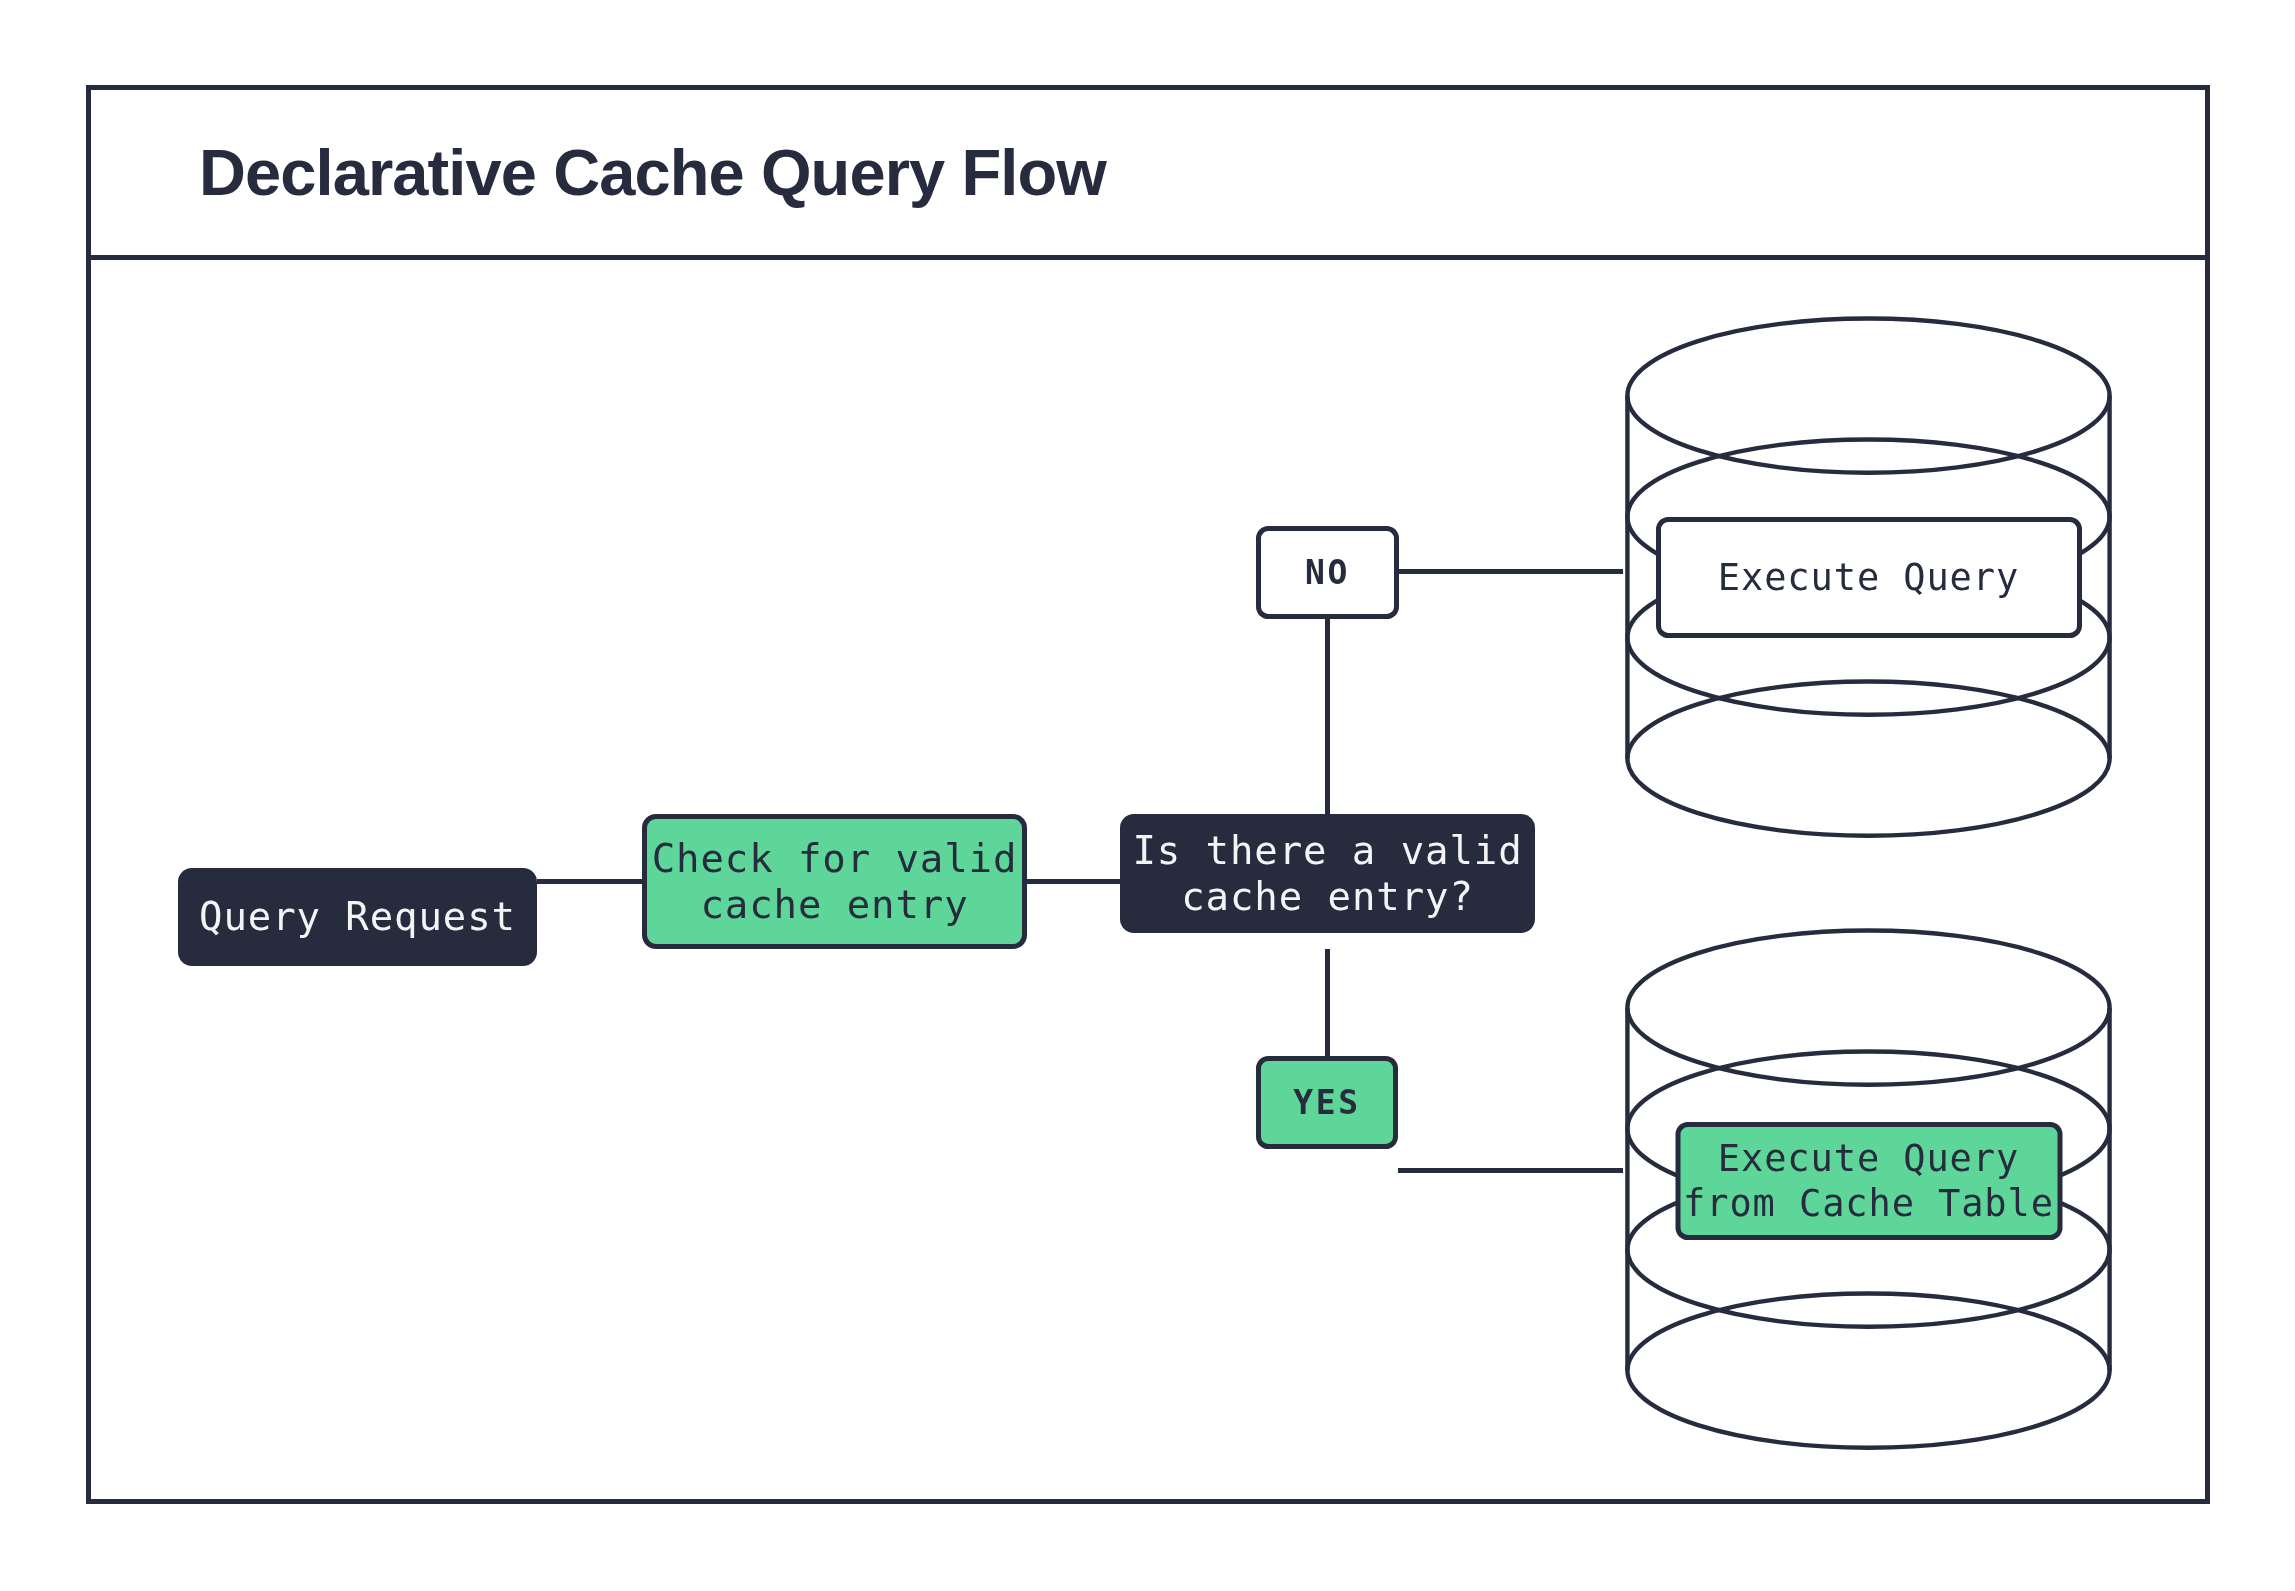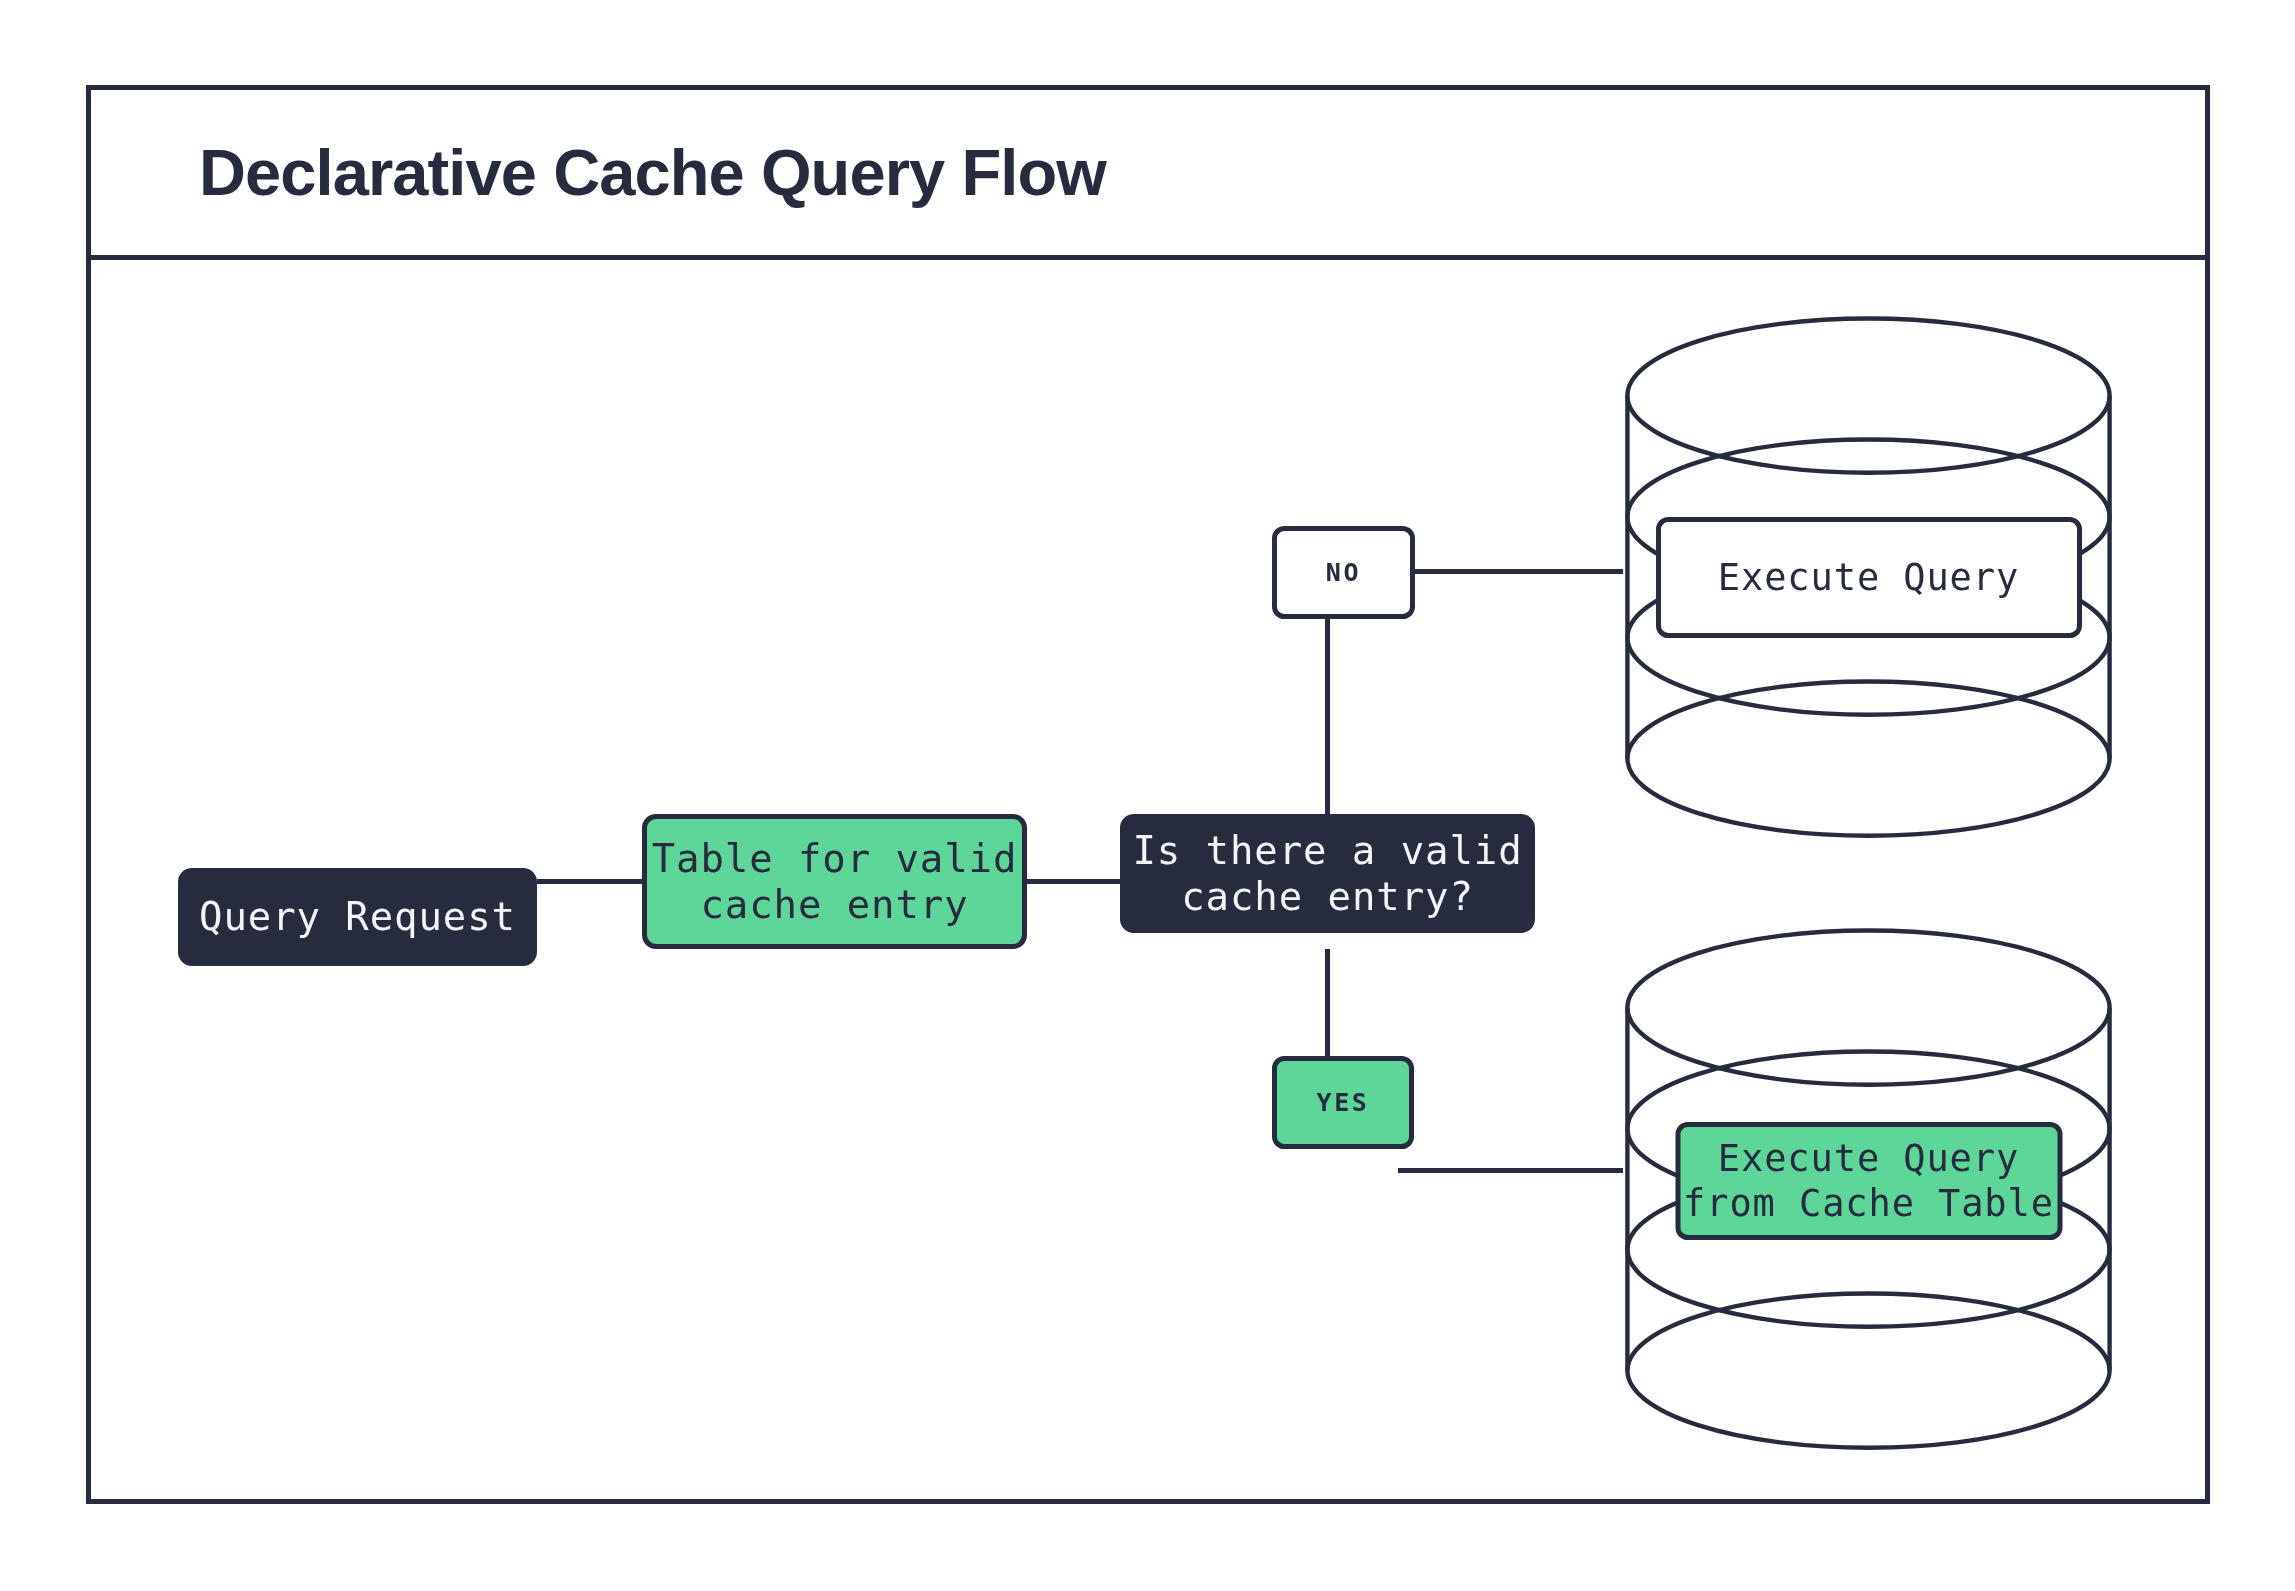--- a/index.html
+++ b/index.html
@@ -30,21 +30,21 @@
   .node {
     position: absolute; display: flex; flex-direction: column;
     align-items: center; justify-content: center;
     text-align: center; white-space: nowrap;
     font-size: 39px; letter-spacing: 0.9px; line-height: 46px;
     border-radius: 14px; color: #262c3d;
   }
   .node.dark  { background: #262c3d; color: #f2f4f6; }
   .node.green { background: #5ed69a; border: 5.3px solid #262c3d; }
   .node.white { background: #ffffff; border: 5.3px solid #262c3d; }
-  .node.tag   { font-size: 25px; font-weight: bold; letter-spacing: 2.6px; border-radius: 12.3px; margin-left: 16px; }
+  .node.tag   { font-size: 33px; font-weight: bold; letter-spacing: 2.6px; border-radius: 12.3px; }
 
   #query-request { left: 178px;  top: 868px; width: 359px; height: 98px; }
   #check-cache   { left: 642px;  top: 814px; width: 385px; height: 135px; }
   #decision      { left: 1120px; top: 814px; width: 415px; height: 119px; }
   #no-box        { left: 1256px; top: 526px;  width: 143px; height: 93px; }
   #yes-box       { left: 1256px; top: 1056px; width: 142px; height: 93px; }
 
   
   .h-line, .v-line { position: absolute; background: #262c3d; }
   .h-line { height: 5.3px; }
@@ -88,21 +88,21 @@
   <div class="v-line" id="line-decision-no"></div>
   <div class="v-line" id="line-decision-yes"></div>
   <div class="h-line" id="line-no-sourcedb"></div>
   <div class="h-line" id="line-yes-cachedb"></div>
 
   <div class="node dark" id="query-request">
     <span>Query Request</span>
   </div>
 
   <div class="node green" id="check-cache">
-    <span>Table for valid</span>
+    <span>Check for valid</span>
     <span>cache entry</span>
   </div>
 
   <div class="node dark" id="decision">
     <span>Is there a valid</span>
     <span>cache entry?</span>
   </div>
 
   <div class="node white tag" id="no-box">
     <span>NO</span>

